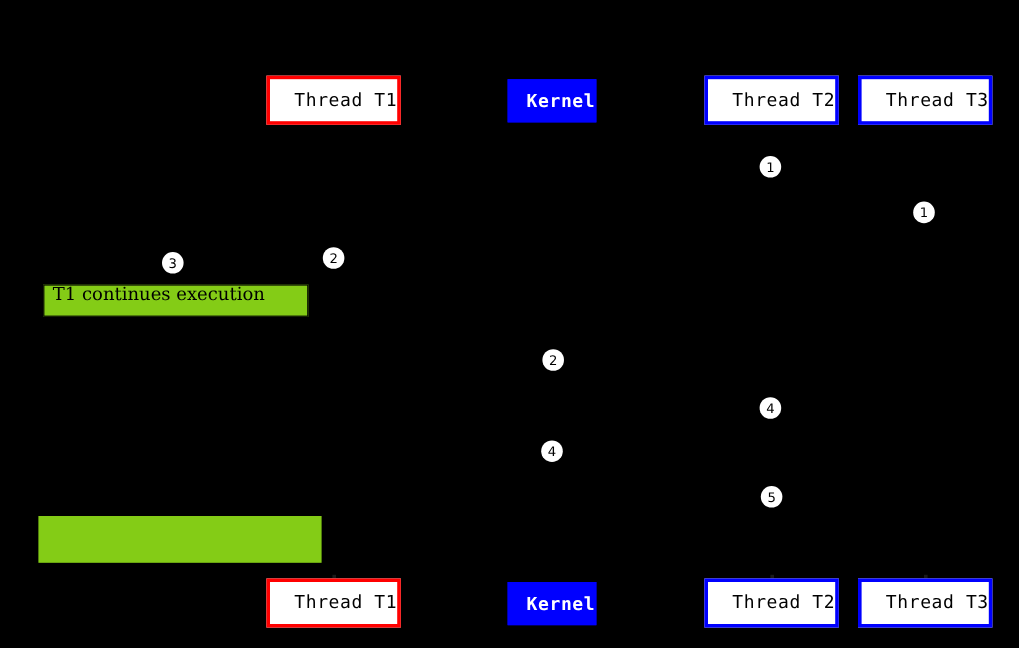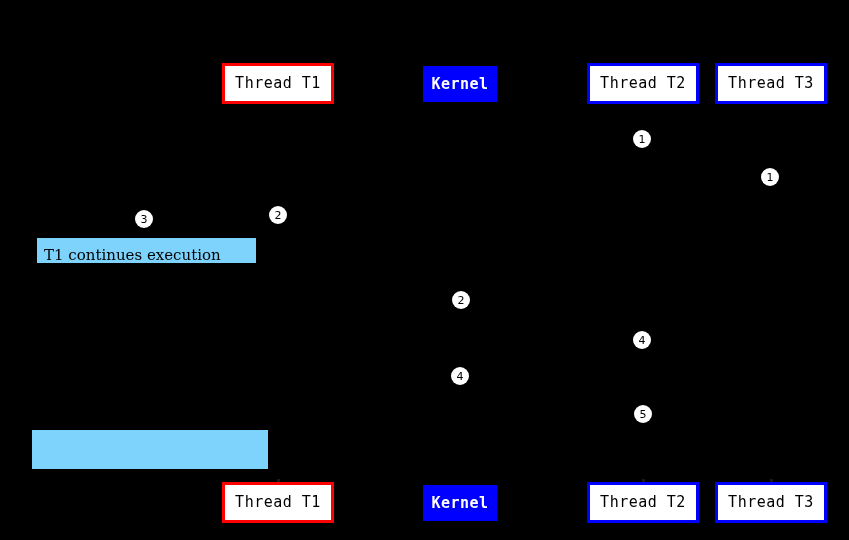--- a/index.html
+++ b/index.html
@@ -15,21 +15,21 @@
     overflow: hidden;
     font-family: "DejaVu Sans Mono", monospace;
   }
 
   
   .participant {
     position: absolute;
     box-sizing: border-box;
     display: flex;
     align-items: center;
-    justify-content: center;
+    justify-content: flex-end;
     font-family: "DejaVu Sans Mono", monospace;
     font-size: 15px;
     letter-spacing: 0.5px;
     white-space: nowrap;
     line-height: 1;
   }
   .participant.outline {
     background: #ffffff;
     color: #000000;
     border-style: solid;
@@ -46,25 +46,25 @@
   .lifeline {
     position: absolute;
     width: 1px;
     background: #000000;
   }
 
   
   .note {
     position: absolute;
     box-sizing: border-box;
-    background: #7dd3fc;
+    background: #84cc16;
     color: #000000;
     border: 1px solid #000000;
     display: flex;
-    align-items: flex-end;
+    align-items: flex-start;
     font-family: "DejaVu Serif", serif;
     font-size: 15px;
     padding: 0 7px;
     white-space: nowrap;
     line-height: 1;
   }
   .note.empty {
     border: none;
   }
 

